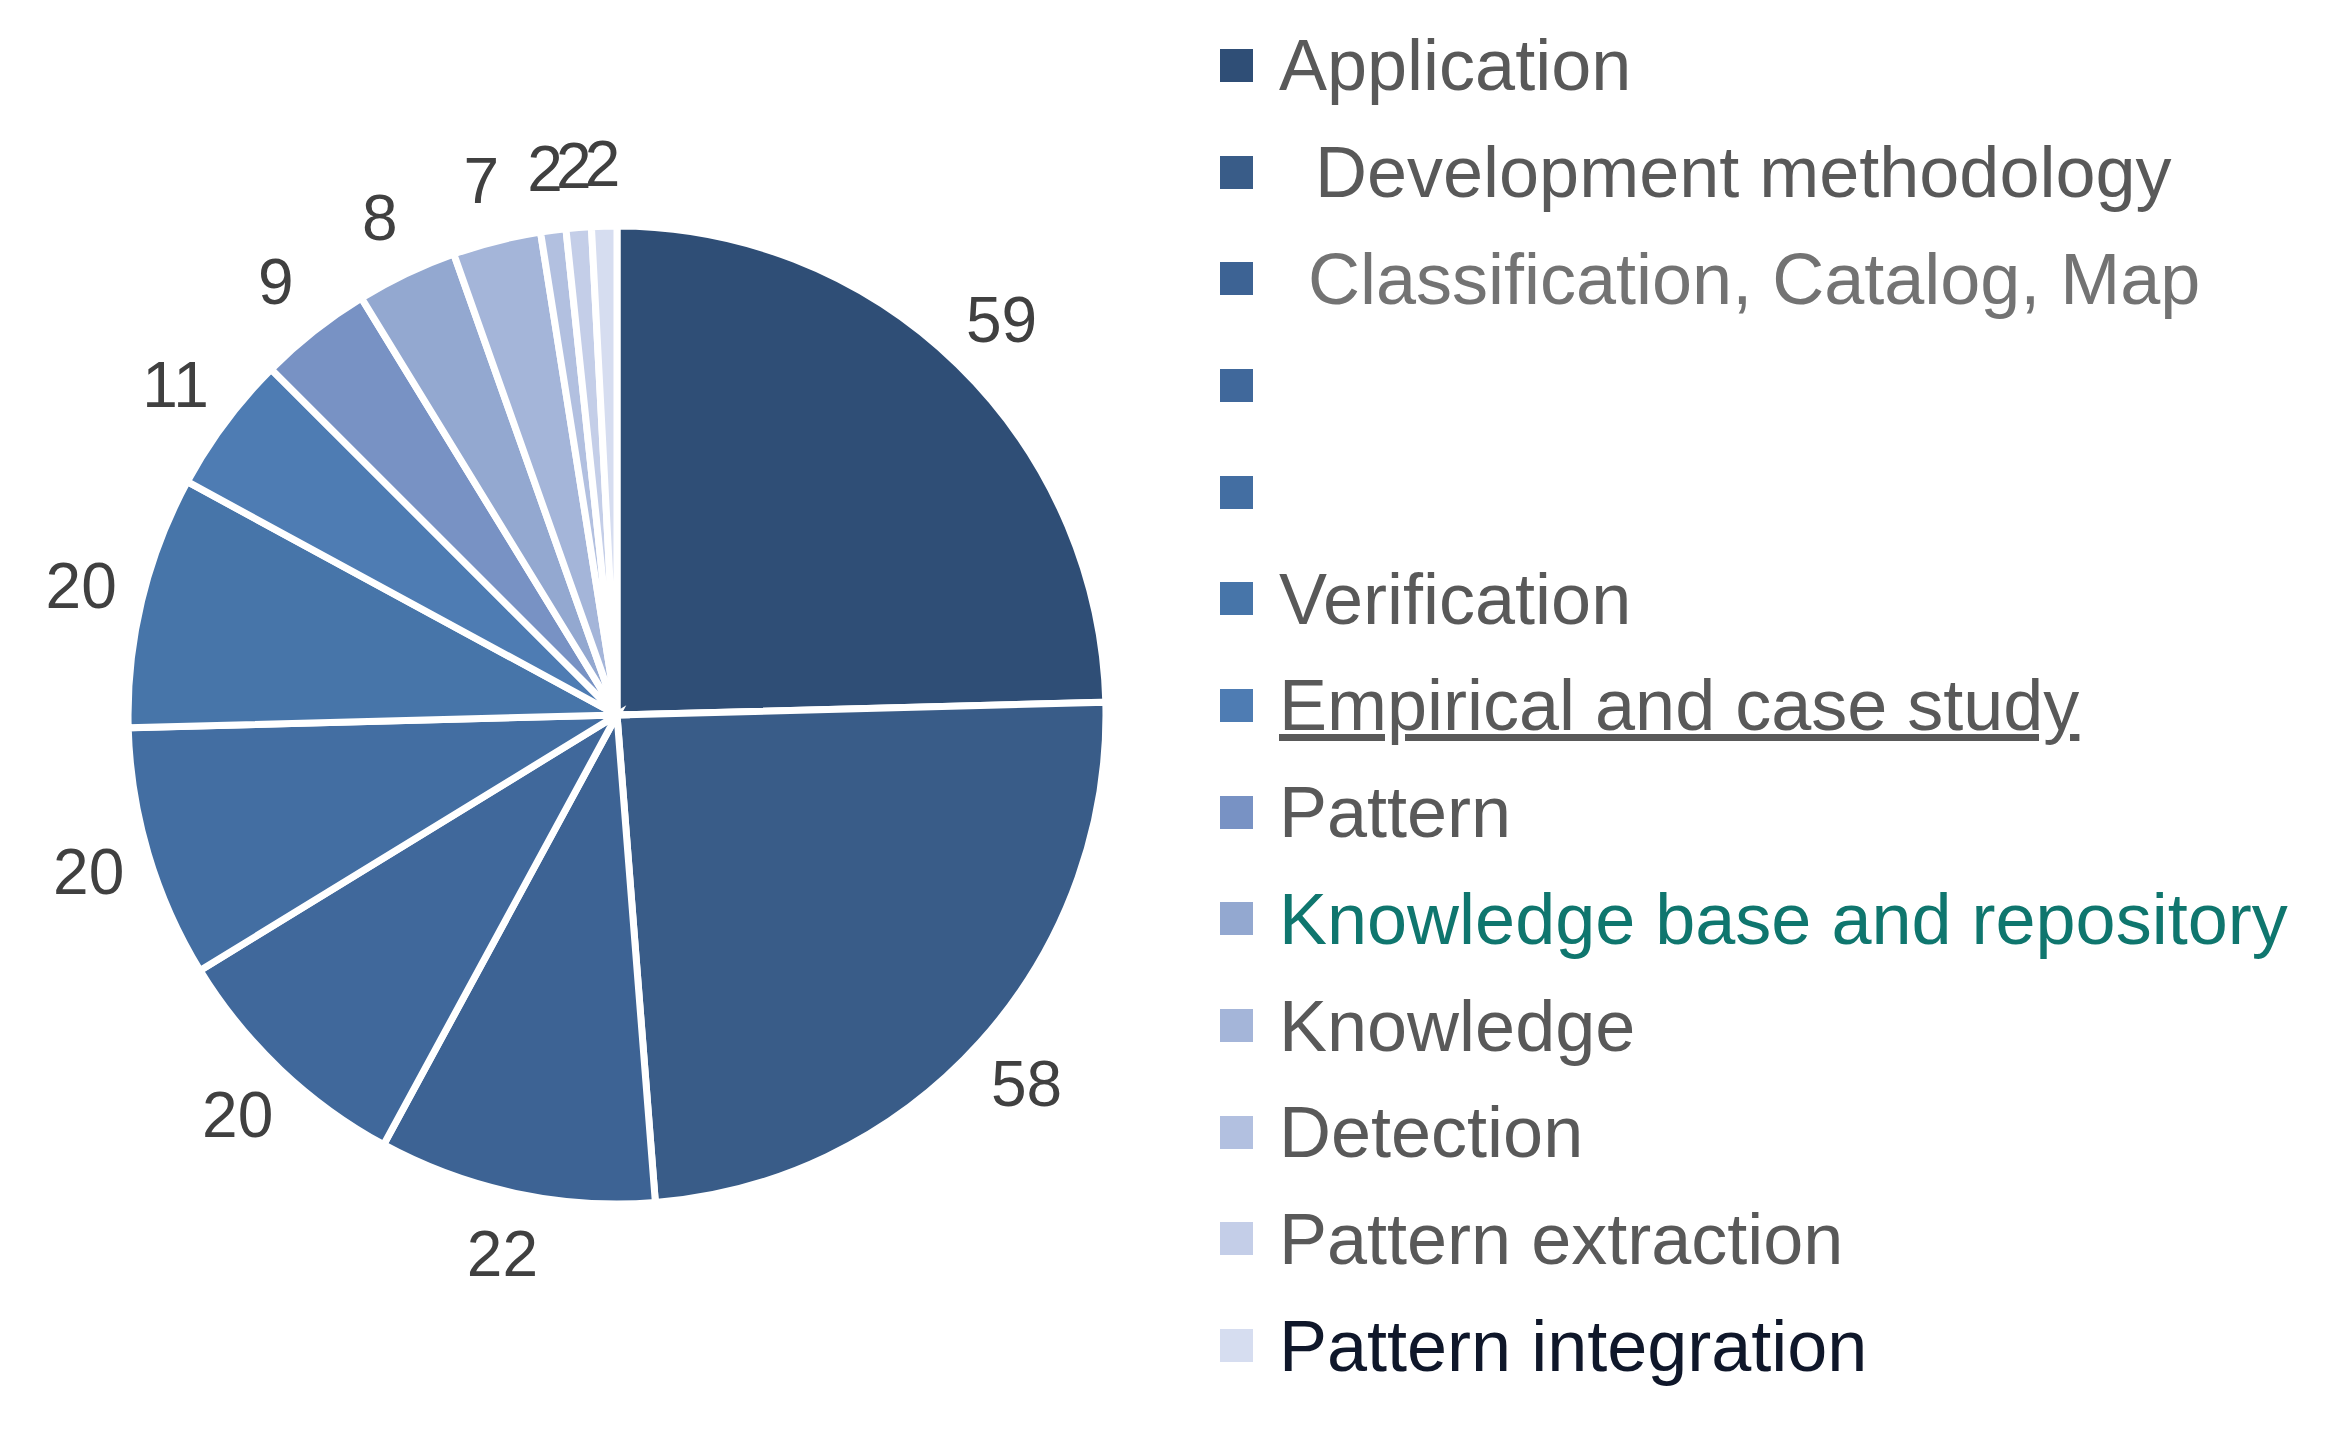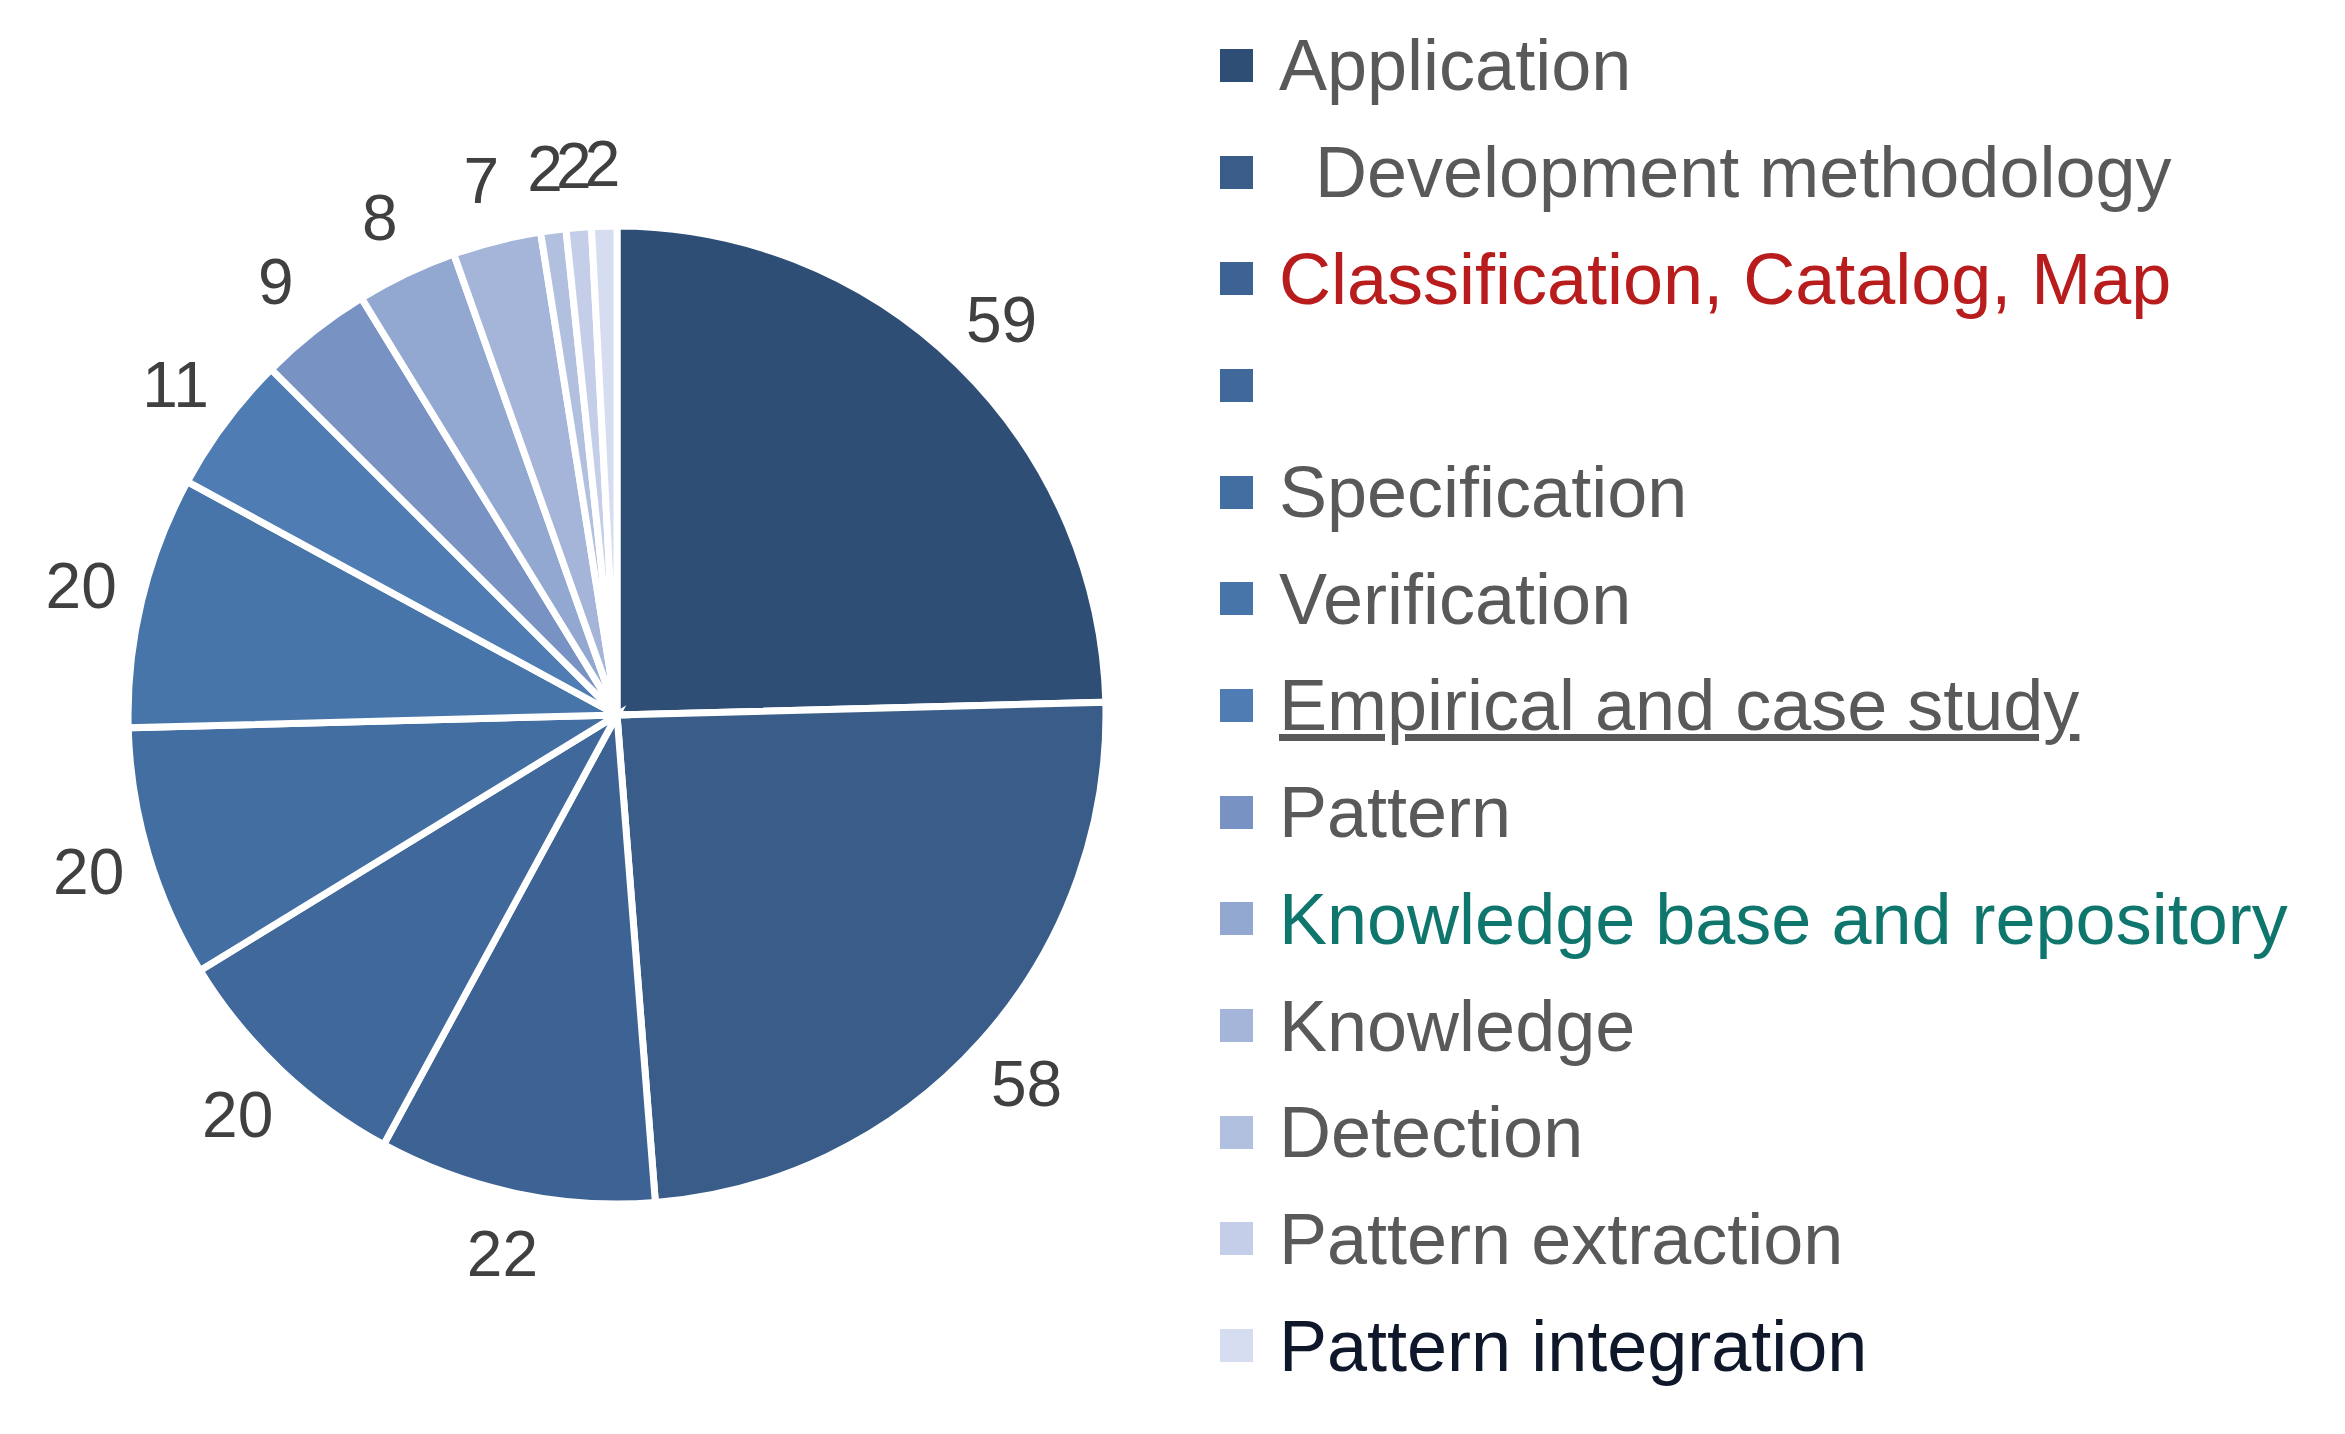--- a/index.html
+++ b/index.html
@@ -82,28 +82,27 @@
       <div class="legend-row">
         <span class="legend-swatch" style="background: rgb(47, 78, 118);"></span>
         <span class="legend-label" style="color: rgb(89, 89, 89);">Application</span>
       </div>
       <div class="legend-row">
         <span class="legend-swatch" style="background: rgb(57, 92, 136);"></span>
         <span class="legend-label" style="color: rgb(89, 89, 89); margin-left: 36px;">Development methodology</span>
       </div>
       <div class="legend-row">
         <span class="legend-swatch" style="background: rgb(61, 99, 148);"></span>
-        <span class="legend-label" style="color: #b91c1c;">Classification, Catalog, Map</span>
+        <span class="legend-label" style="color: #737373; margin-left: 29px;">Classification, Catalog, Map</span>
       </div>
       <div class="legend-row">
         <span class="legend-swatch" style="background: rgb(64, 104, 155);"></span>
       </div>
       <div class="legend-row">
         <span class="legend-swatch" style="background: rgb(67, 110, 162);"></span>
-        <span class="legend-label" style="color: rgb(89, 89, 89);">Specification</span>
       </div>
       <div class="legend-row">
         <span class="legend-swatch" style="background: rgb(71, 117, 169);"></span>
         <span class="legend-label" style="color: rgb(89, 89, 89);">Verification</span>
       </div>
       <div class="legend-row">
         <span class="legend-swatch" style="background: rgb(78, 124, 179);"></span>
         <span class="legend-label" style="color: rgb(89, 89, 89); text-decoration: underline;">Empirical and case study</span>
       </div>
       <div class="legend-row">

